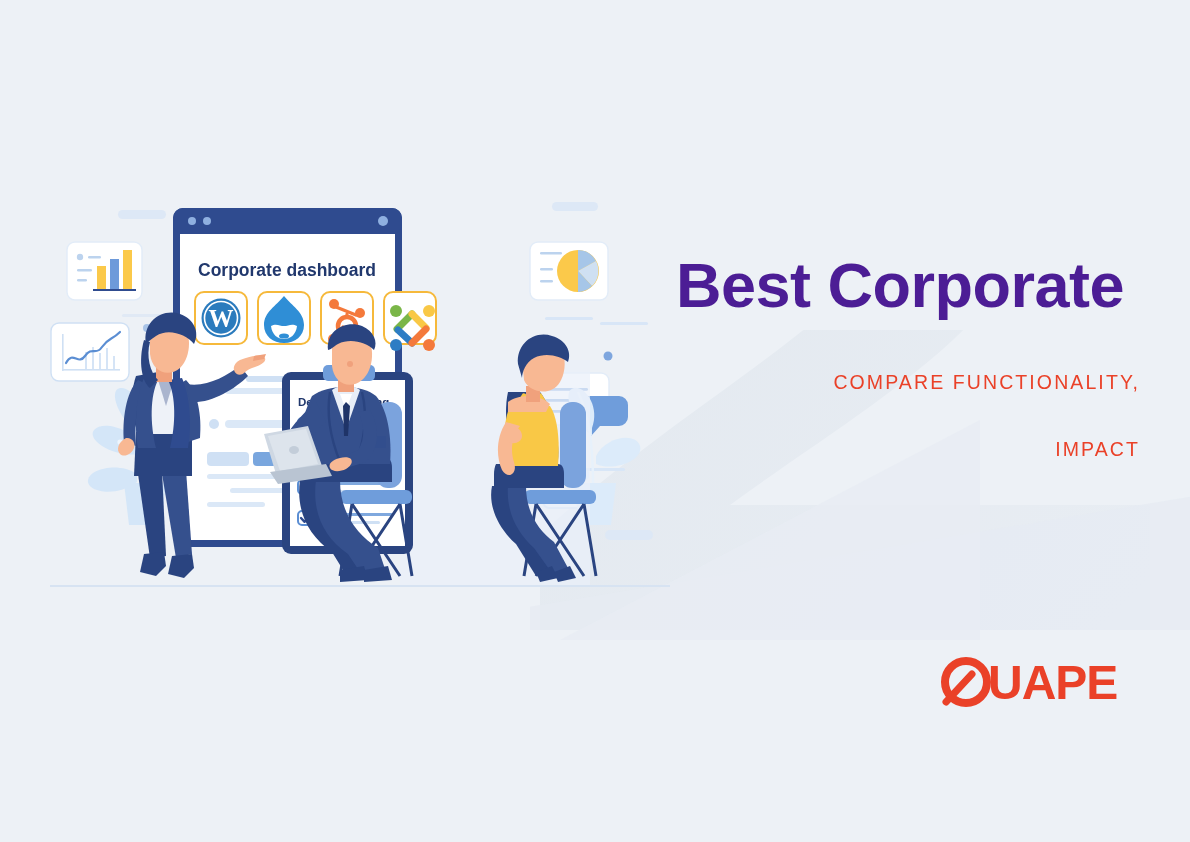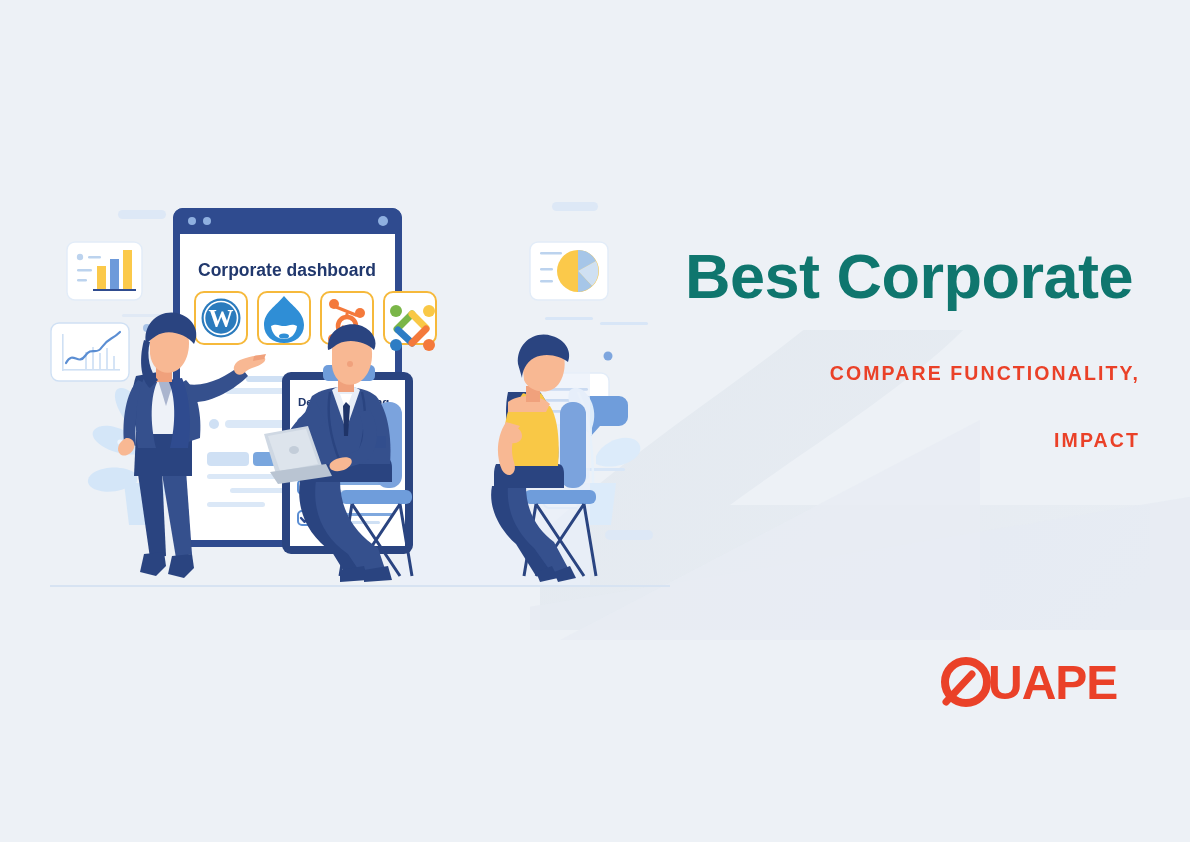--- a/index.html
+++ b/index.html
@@ -10,25 +10,25 @@
     position:relative;
   }
   #stage{position:absolute;inset:0;width:1190px;height:842px;overflow:hidden;}
 
   
   .bg-watermark{position:absolute;right:-40px;top:330px;width:700px;height:520px;pointer-events:none;opacity:1;}
 
   
   .text-col{position:absolute;left:640px;top:232px;width:500px;text-align:right;}
   .headline{
-    color:#0f766e;font-weight:bold;font-size:63px;line-height:1.20;
-    letter-spacing:-0.5px;margin:7px;white-space:nowrap;
+    color:#4c1d95;font-weight:bold;font-size:63px;line-height:1.20;
+    letter-spacing:-0.5px;margin:16px;white-space:nowrap;
   }
   .subhead{
-    margin:42px 0 0 0;color:#ea4128;font-size:19.5px;font-weight:bold;
+    margin:42px 0 0 0;color:#ea4128;font-size:19.5px;font-weight:normal;
     letter-spacing:2.1px;line-height:1.72;text-transform:uppercase;
   }
 
   
   .logo{position:absolute;left:938px;top:652px;width:200px;height:60px;}
 
   
   .illus{position:absolute;left:40px;top:180px;width:640px;height:430px;}
 
   

